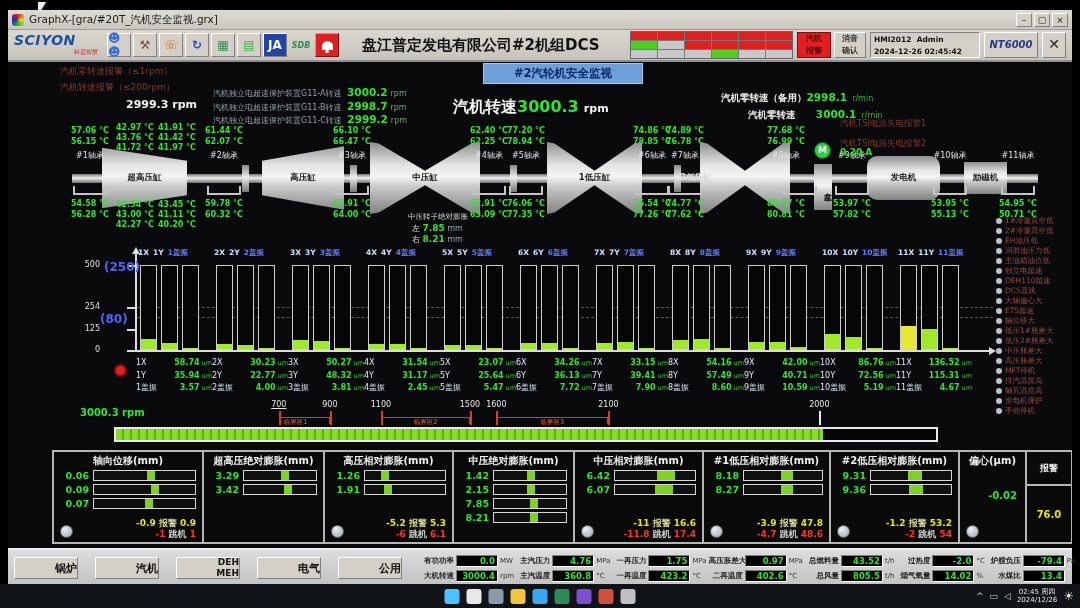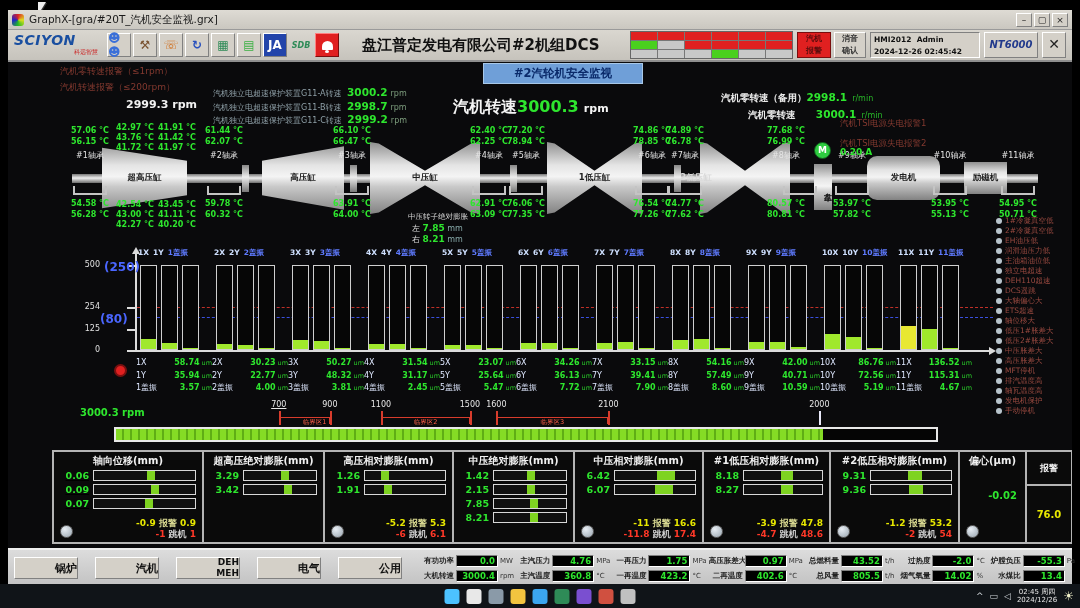--- a/index.html
+++ b/index.html
@@ -668,21 +668,21 @@
           <div class="gmark" style="left: 328.976px;"></div>
           <div class="gtick" style="left: 397.968px;">1500</div>
           <div class="gmark" style="left: 417.968px;"></div>
           <div class="gtick" style="left: 424.336px;">1600</div>
           <div class="gmark" style="left: 444.336px;"></div>
           <div class="gtick" style="left: 536.4px;">2100</div>
           <div class="gmark" style="left: 556.4px;"></div>
           <div class="gtick" style="left: 747.344px;">2000</div>
           <div class="gmark white" style="left: 767.344px;"></div>
           <div class="gzone" style="left: 226.8px; width: 51.088px;"></div>
-          <div class="gzlbl" style="left: 237px; width: 51.088px;">临界区1</div>
+          <div class="gzlbl" style="left: 218px; width: 51.088px;">临界区1</div>
           <div class="gzone" style="left: 328.976px; width: 88.992px;"></div>
           <div class="gzlbl" style="left: 328.976px; width: 88.992px;">临界区2</div>
           <div class="gzone" style="left: 444.336px; width: 112.064px;"></div>
           <div class="gzlbl" style="left: 444.336px; width: 112.064px;">临界区3</div>
         </div>
       <div id="gaugebar">
           <div id="gaugefill" style="width: 707.344px;"></div>
         </div>
     </div>
 
@@ -1018,21 +1018,21 @@
           </div>
           <div class="pline">
             <span class="plbl">烟气氧量</span>
             <span class="pbox">14.02</span>
             <span class="punit">%</span>
           </div>
         </div>
         <div class="pcol">
           <div class="pline">
             <span class="plbl">炉膛负压</span>
-            <span class="pbox">-55.3</span>
+            <span class="pbox">-79.4</span>
             <span class="punit">Pa</span>
           </div>
           <div class="pline">
             <span class="plbl">水煤比</span>
             <span class="pbox">13.4</span>
             <span class="punit"></span>
           </div>
         </div>
         <div class="pcol">
           <div class="pline">

